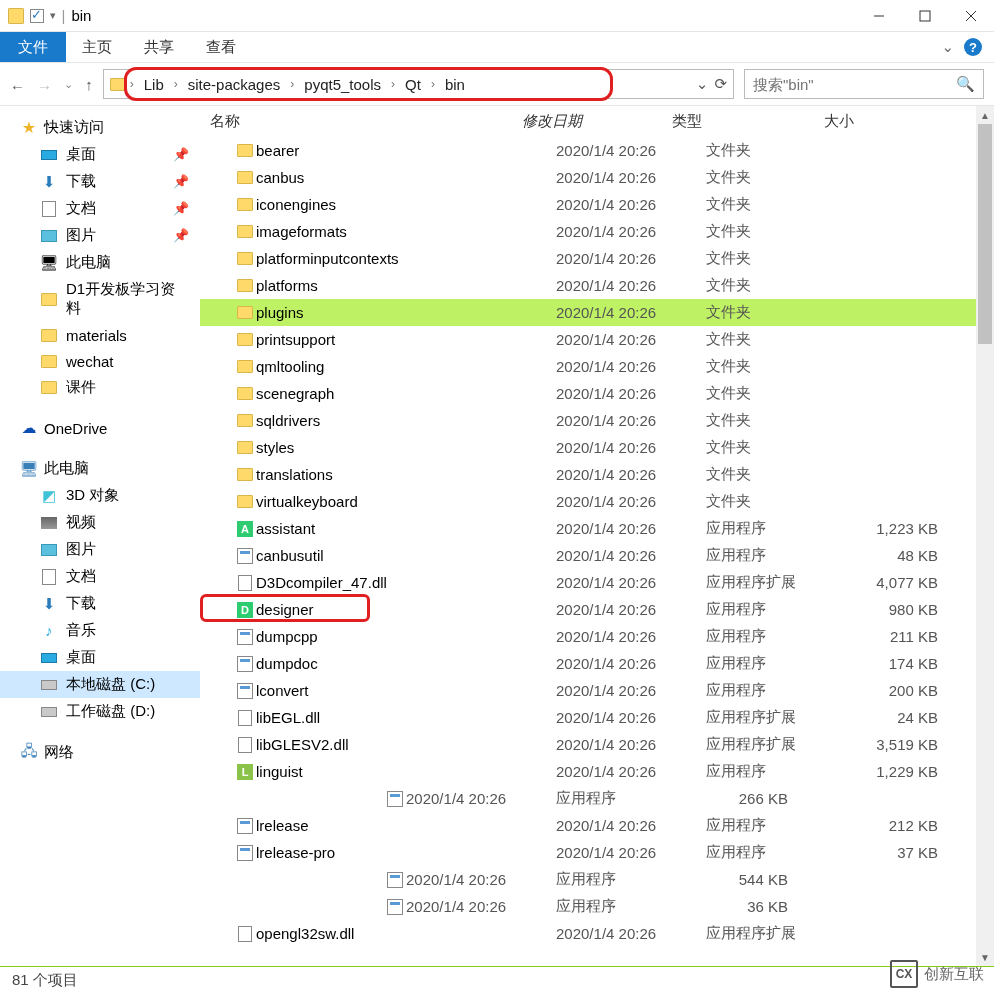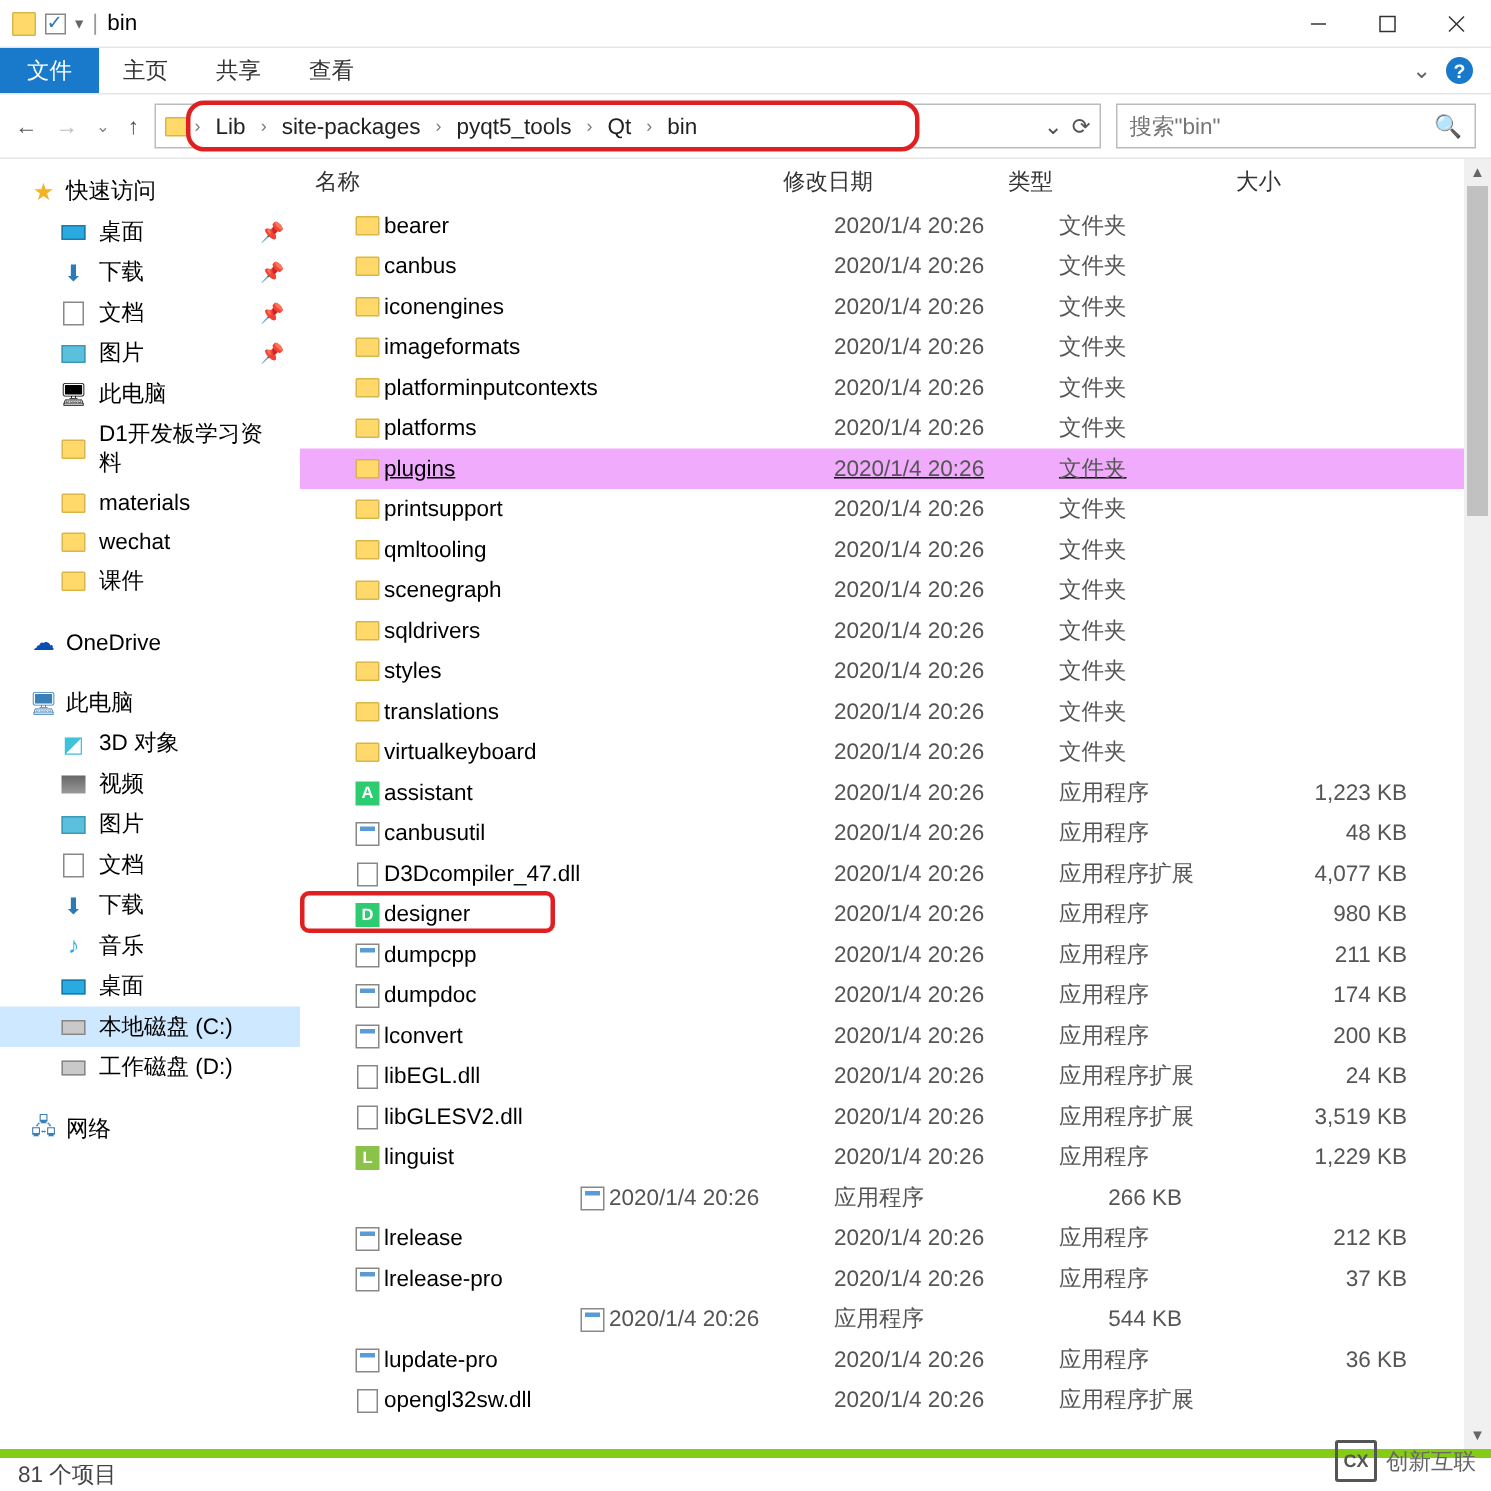--- a/index.html
+++ b/index.html
@@ -40,43 +40,43 @@
 .i-pic{ width:16px; height:12px; background:#5bc0de; border:1px solid #3a9ab5;}
 .i-pc{ color:#3a7fb8;}
 .i-od{ color:#0a4db3;}
 .i-vid{ width:16px; height:12px; background:linear-gradient(#666,#999);}
 .i-hdd{ width:16px; height:10px; background:#c9c9c9; border:1px solid #888;}
 .i-net{ color:#3a7fb8;}
 .main { flex:1; display:flex;}
 .filelist { flex:1; overflow:hidden;}
 .cols { display:flex; padding:6px 0 6px 0; color:#333; font-size:15px;}
 .col-name{ width:322px; padding-left:10px;}
-.col-date{ width:150px;}
+.col-date{ width:150px;font-style:italic;}
 .col-type{ width:152px;}
 .col-size{ width:90px; padding-right:10px;}
 .sort-ind{ position:relative;}
 .sort-ind:after{ content:""; position:absolute; top:-6px; left:154px; width:0; height:0; border-left:5px solid transparent; border-right:5px solid transparent; border-bottom:6px solid #777;}
 .rows { }
 .row { display:flex; align-items:center; height:27px; padding-left:6px;justify-content:center;}
-.row.sel{ background:#f0abfc;text-decoration:underline;}
+.row.sel{ background:#bef264;}
 .row .rico{ width:22px; display:flex; justify-content:center;}
 .row .rname{ width:300px;}
 .row .rdate{ width:150px; color:#555;}
 .row .rtype{ width:152px; color:#555;}
 .row .rsize{ width:90px; text-align:right; color:#555; padding-right:10px;}
 .hl-box{ position:absolute; border:3px solid #e02020; border-radius:6px; pointer-events:none;}
 .i-exe{ width:16px; height:16px; background:#fff; border:1px solid #888; position:relative;}
 .i-exe:after{ content:""; position:absolute; top:2px; left:2px; right:2px; height:3px; background:#5b9bd5;}
 .i-A{ width:16px; height:16px; background:#2ecc71; color:#fff; font-size:11px; display:flex; align-items:center; justify-content:center; font-weight:bold;}
 .i-D{ width:16px; height:16px; background:#2ecc71; color:#fff; font-size:11px; display:flex; align-items:center; justify-content:center; font-weight:bold;}
 .i-L{ width:16px; height:16px; background:#8bc34a; color:#fff; font-size:11px; display:flex; align-items:center; justify-content:center; font-weight:bold;}
 .scrollbar{ width:18px; background:#f0f0f0; display:flex; flex-direction:column;}
 .sb-btn{ height:18px; display:flex; align-items:center; justify-content:center; color:#666; font-size:10px;}
 .sb-thumb{ background:#c1c1c1; height:220px; margin:0 2px;}
-.statusbar{ height:28px; display:flex; align-items:center; padding:0 12px; border-top:6px solid #84cc16; color:#444;}
+.statusbar{ height:28px; display:flex; align-items:center; padding:0 12px; border-top:1px solid #84cc16; color:#444;}
 .watermark{ position:absolute; right:10px; bottom:6px; display:flex; align-items:center; gap:6px; color:#666; font-size:14px;}
 .wm-logo{ width:28px; height:28px; border:2px solid #555; display:flex; align-items:center; justify-content:center; font-weight:bold; font-size:12px; color:#555; border-radius:2px;}
 .qat{display:flex;gap:4px;align-items:center;}
 .qat-chk{width:14px;height:14px;border:1px solid #888;position:relative;}
 .qat-chk:after{content:"✓";position:absolute;top:-3px;left:0;font-size:13px;color:#2b7bb9;}
 </style>
 </head>
 <body>
 
 <div class="titlebar">
@@ -547,21 +547,20 @@
               <span class="i-exe"></span>
             </span>
             <span class="rdate">2020/1/4 20:26</span>
             <span class="rtype">应用程序</span>
             <span class="rsize">544 KB</span>
           </div>
           <div class="row">
             <span class="rico">
               <span class="i-exe"></span>
             </span>
-            <span class="rname">lupdate-pro</span>
             <span class="rdate">2020/1/4 20:26</span>
             <span class="rtype">应用程序</span>
             <span class="rsize">36 KB</span>
           </div>
           <div class="row">
             <span class="rico">
               <span class="i-doc"></span>
             </span>
             <span class="rname">opengl32sw.dll</span>
             <span class="rdate">2020/1/4 20:26</span>

